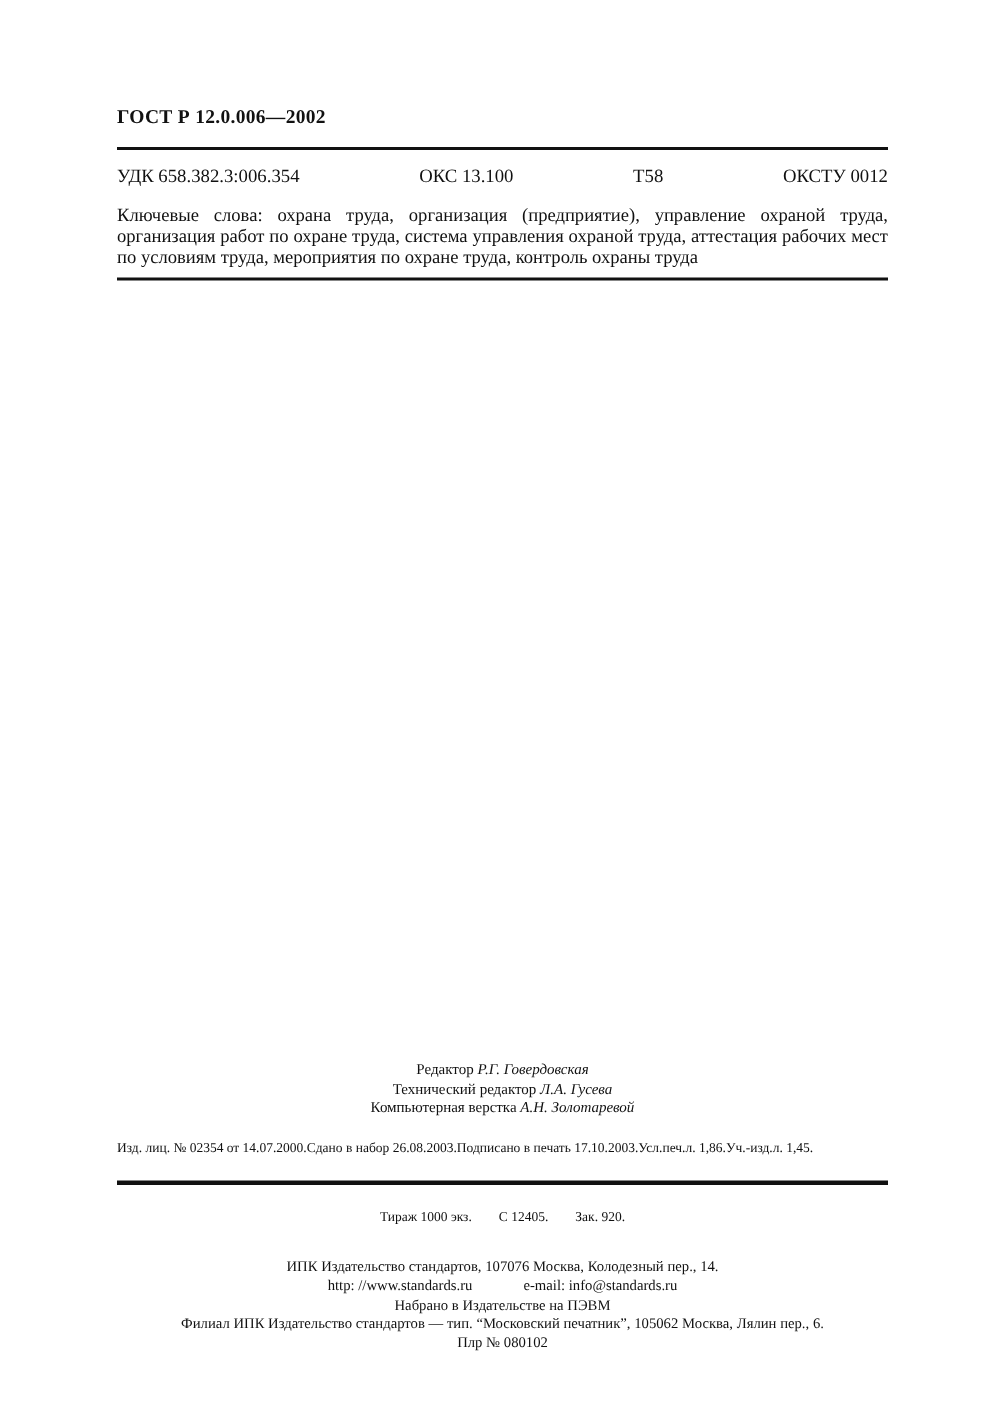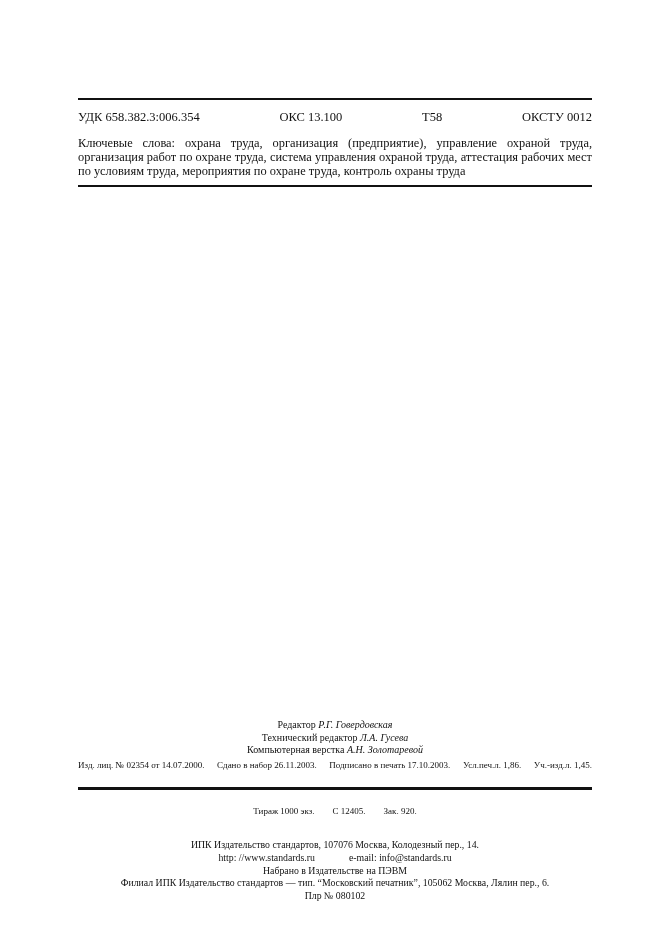--- a/index.html
+++ b/index.html
@@ -42,28 +42,26 @@
     font-size: 12.4px;
     line-height: 14.2px;
     text-align: justify;
   }
 
   .credits {
     top: 708px;
     text-align: center;
     font-size: 10px;
     line-height: 12.5px;
-    margin-top: 11px;
   }
   .credits .name { font-style: italic; }
 
   .imprint-top {
     top: 760px;
     display: flex;
-    justify-content: space-between;
     font-size: 9px;
     white-space: nowrap;
   }
   .imprint-bottom {
     top: 806px;
     display: flex;
     justify-content: center;
     gap: 18px;
     font-size: 9px;
     white-space: nowrap;
@@ -80,20 +78,21 @@
     display: flex;
     justify-content: center;
     gap: 34px;
   }
 </style>
 </head>
 <body>
 
 <div class="page">
 
+  <div class="content doc-code" style="position:absolute;">ГОСТ Р 12.0.006—2002</div>
 
   <div class="rule rule-1"></div>
 
   <div class="content codes-row" style="position:absolute;">
     <span class="cell">УДК 658.382.3:006.354</span>
     <span class="cell">ОКС 13.100</span>
     <span class="cell">Т58</span>
     <span class="cell">ОКСТУ 0012</span>
   </div>
 
@@ -111,21 +110,21 @@
       <span class="name">Л.А. Гусева</span>
     </div>
     <div>
       <span>Компьютерная верстка</span>
       <span class="name">А.Н. Золотаревой</span>
     </div>
   </div>
 
   <div class="content imprint-top" style="position:absolute;">
     <span>Изд. лиц. № 02354 от 14.07.2000.</span>
-    <span>Сдано в набор 26.11.2003.</span>
+    <span>Сдано в набор 26.08.2003.</span>
     <span>Подписано в печать 17.10.2003.</span>
     <span>Усл.печ.л. 1,86.</span>
     <span>Уч.-изд.л. 1,45.</span>
   </div>
 
   <div class="content imprint-bottom" style="position:absolute;">
     <span>Тираж 1000 экз.</span>
     <span>С 12405.</span>
     <span>Зак. 920.</span>
   </div>

